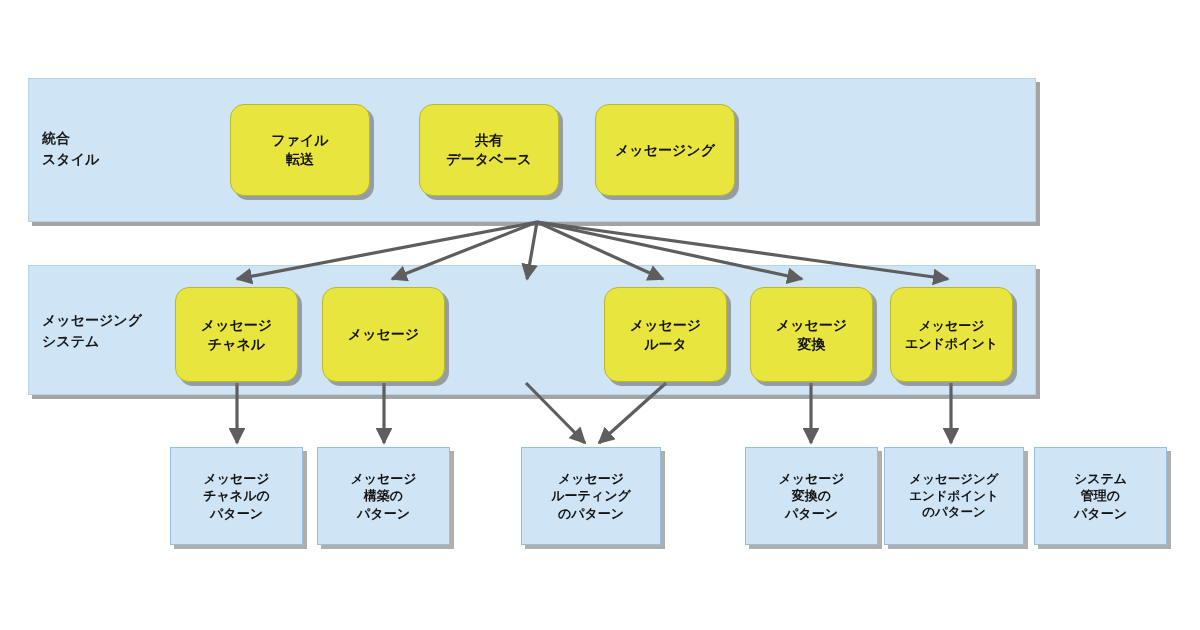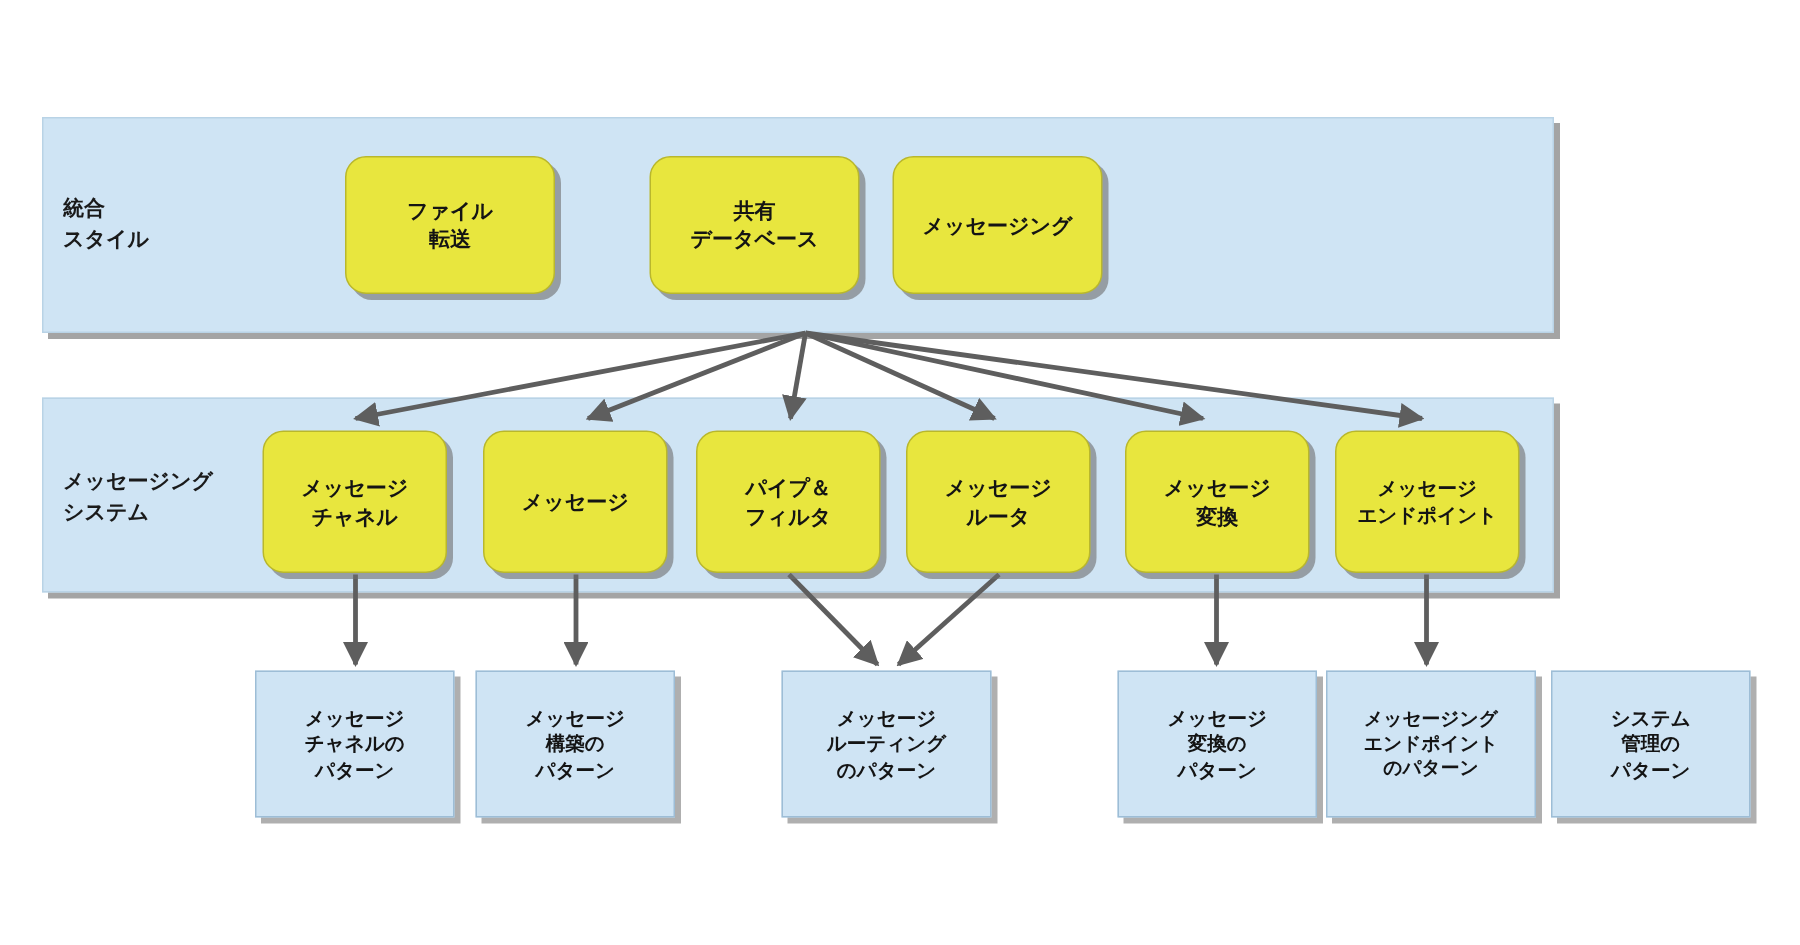--- a/index.html
+++ b/index.html
@@ -113,29 +113,27 @@
       <line x1="384" y1="383" x2="384" y2="443"></line>
       <line x1="526" y1="383" x2="585" y2="443"></line>
       <line x1="666" y1="383" x2="599" y2="443"></line>
       <line x1="811" y1="383" x2="811" y2="443"></line>
       <line x1="951" y1="383" x2="951" y2="443"></line>
     </g>
   </svg>
 
   <div class="ynode" style="left:230px; top:104px; width:140px; height:92px;border-radius:14px;">ファイル
 転送</div>
-  <div class="ynode" style="left:433px; top:104px; width:140px; height:92px;">共有
+  <div class="ynode" style="left:419px; top:104px; width:140px; height:92px;">共有
 データベース</div>
   <div class="ynode" style="left:595px; top:104px; width:140px; height:92px;">メッセージング</div>
 
   <div class="ynode" style="left:175px; top:287px; width:123px; height:95px;">メッセージ
 チャネル</div>
   <div class="ynode" style="left:322px; top:287px; width:123px; height:95px;">メッセージ</div>
-  <div class="ynode" style="left:464px; top:287px; width:123px; height:95px;">パイプ＆
-フィルタ</div>
   <div class="ynode" style="left:604px; top:287px; width:123px; height:95px;">メッセージ
 ルータ</div>
   <div class="ynode" style="left:750px; top:287px; width:123px; height:95px;">メッセージ
 変換</div>
   <div class="ynode" style="left:890px; top:287px; width:123px; height:95px; font-size:13px;">メッセージ
 エンドポイント</div>
 
   <div class="pnode" style="left:170px; top:447px; width:133px; height:98px;">メッセージ
 チャネルの
 パターン</div>

